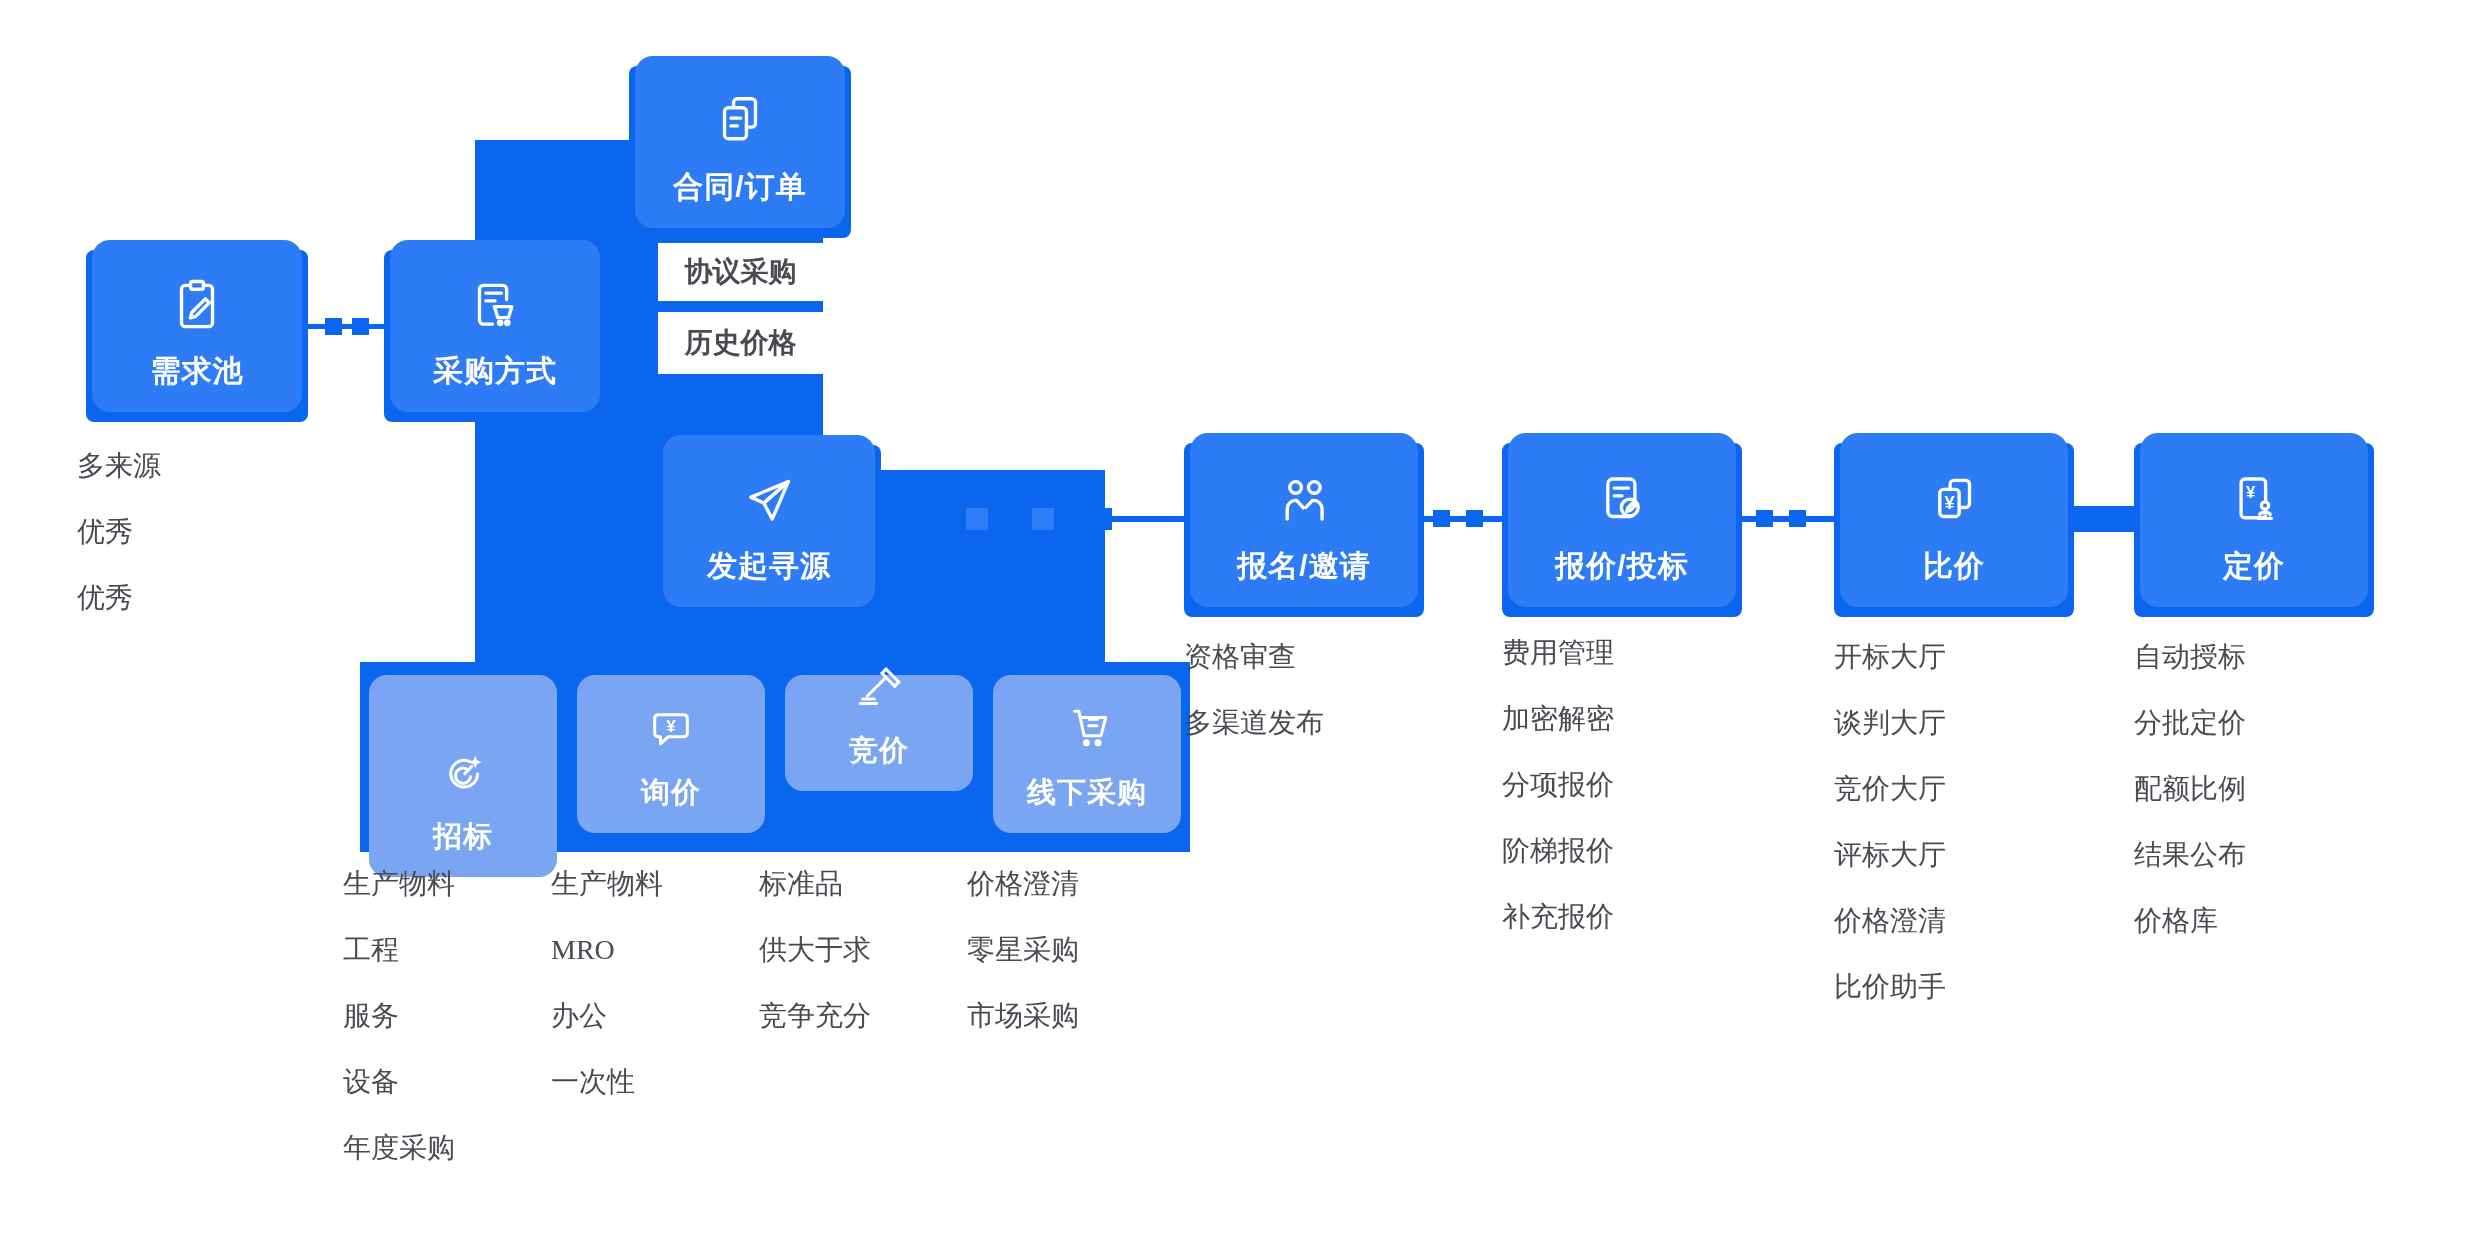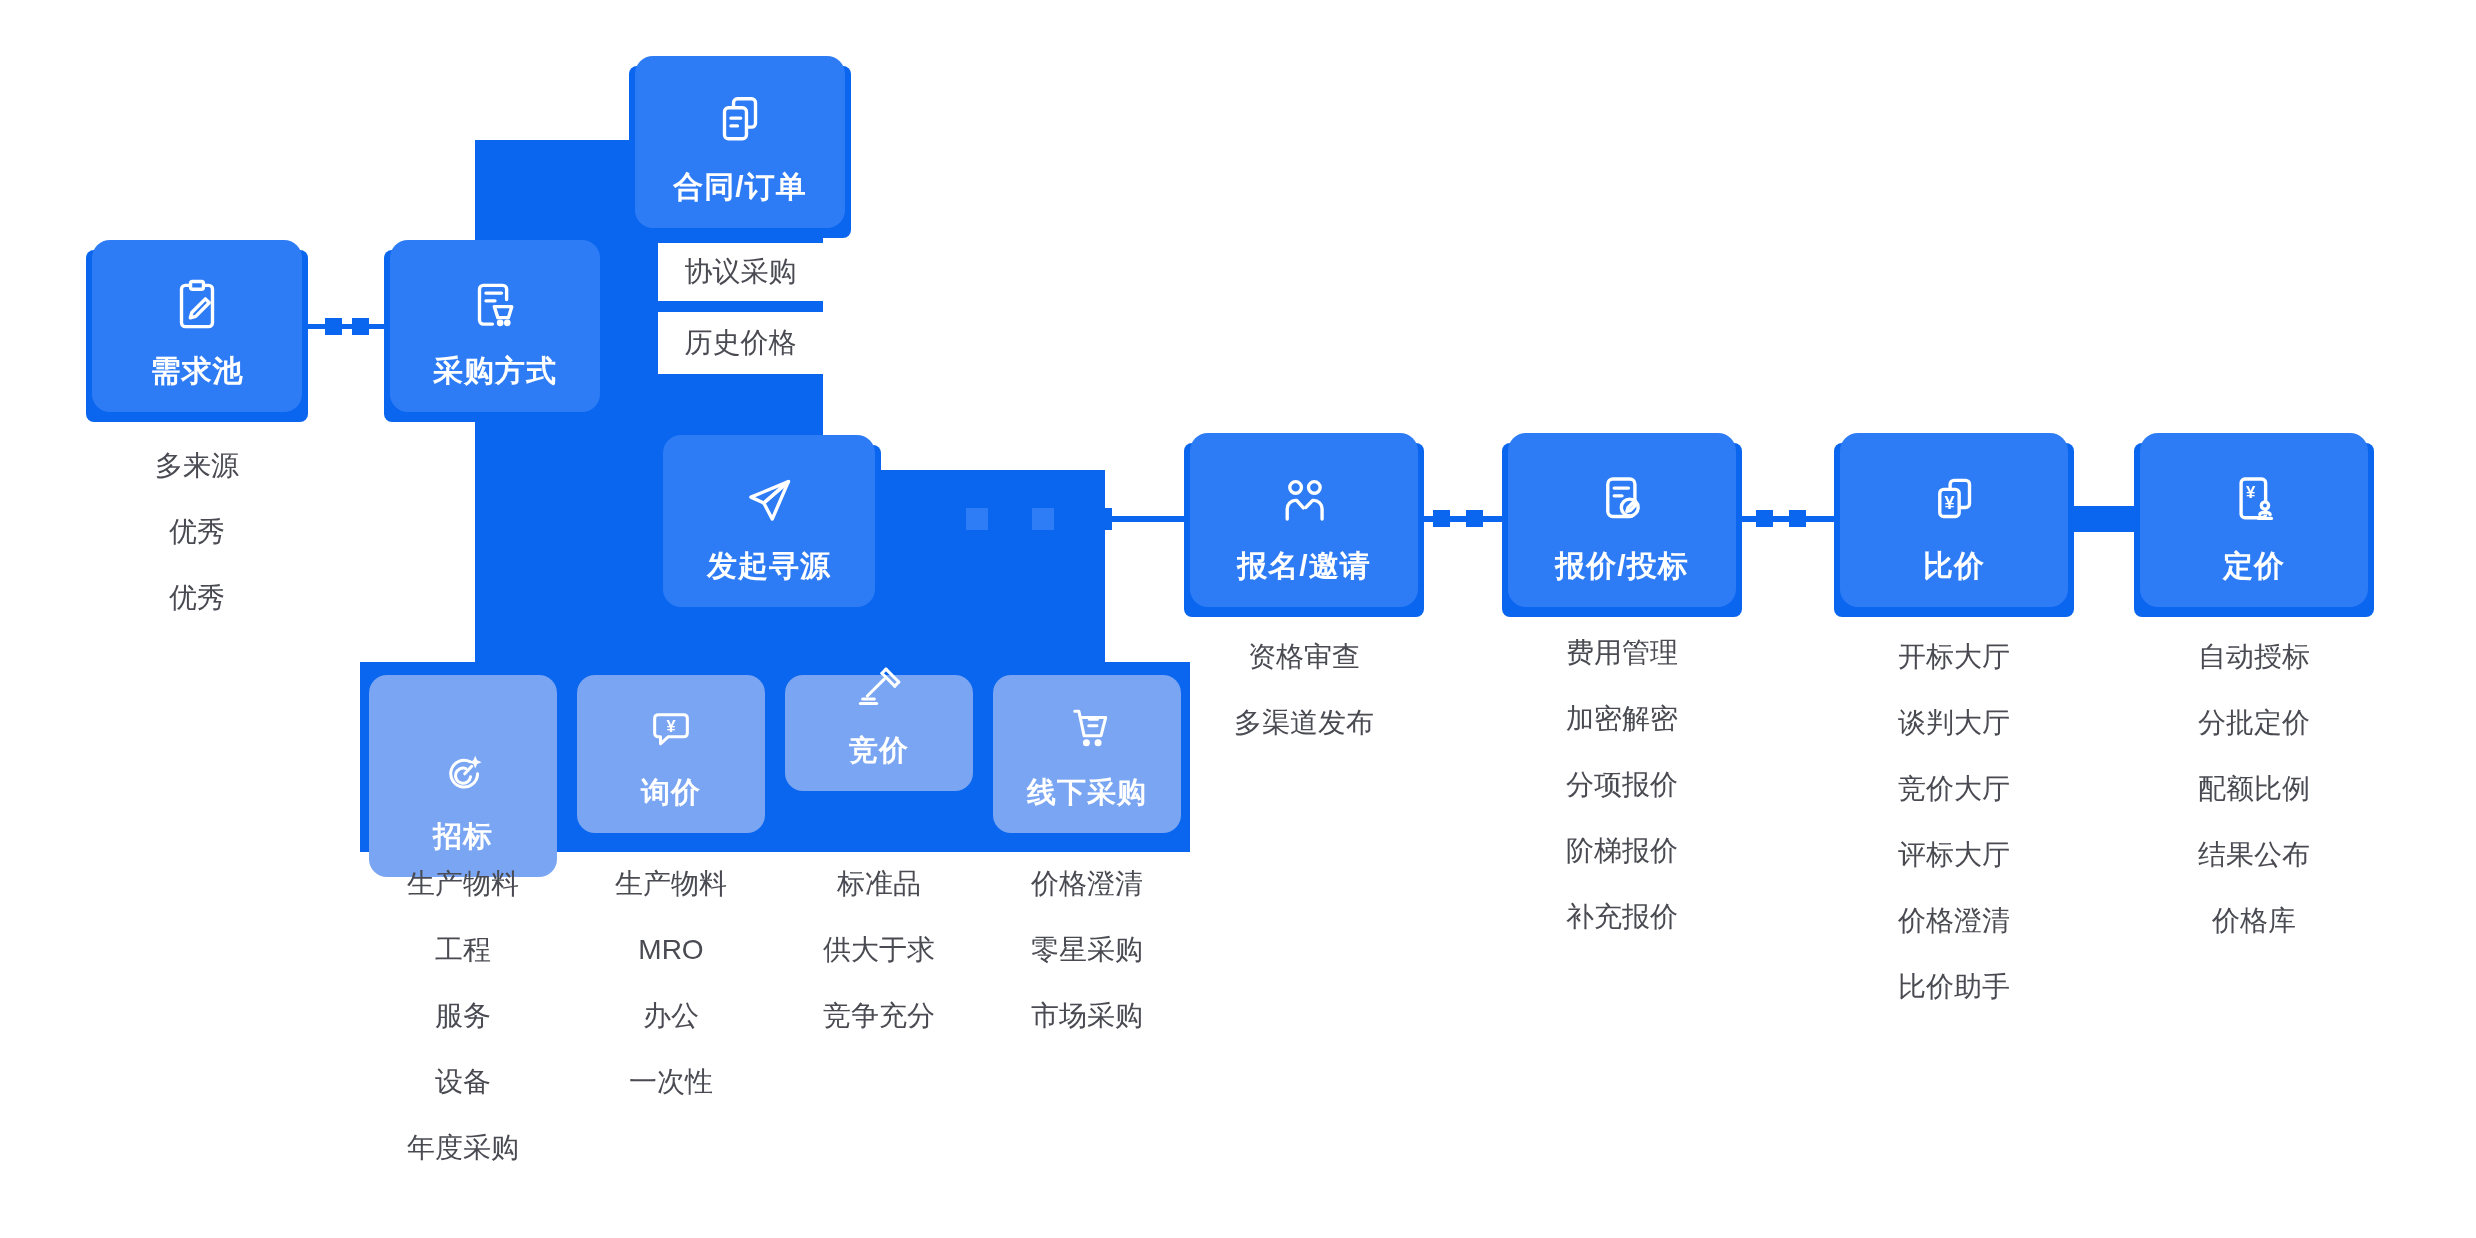--- a/index.html
+++ b/index.html
@@ -20,23 +20,23 @@
   .node .face{position:absolute;left:0;top:0;width:100%;height:100%;background:#2e7cf5;border-radius:18px;
     display:flex;flex-direction:column;align-items:center;justify-content:flex-end;padding-bottom:20px;box-sizing:border-box;gap:14px;}
   .node.sub .face{background:#7aa5f3;}
   .nlabel{color:#ffffff;font-weight:700;font-size:30px;white-space:nowrap;letter-spacing:1px;}
   .node.sub .nlabel{font-size:29px;}
   .nicon{width:62px;height:62px;flex:none;}
   .node.sub .nicon{width:56px;height:56px;}
   .nicon text{font-family:"Liberation Sans","DejaVu Sans",sans-serif;}
   
   .strip{position:absolute;background:#ffffff;display:flex;align-items:center;justify-content:center;
-    font-size:28px;color:#4a4b52;white-space:nowrap;}
-  
-  .vlist{position:absolute;width:240px;display:flex;flex-direction:column;align-items:center;}
+    font-size:28px;color:#4a4b52;white-space:nowrap;font-weight:bold;}
+  
+  .vlist{position:absolute;width:240px;display:flex;flex-direction:column;align-items:flex-start;font-family:Liberation Serif, serif;}
   .vitem{height:34px;line-height:34px;margin-bottom:32px;font-size:28px;color:#4a4b52;white-space:nowrap;}
 </style>
 </head>
 <body>
 
 <div class="canvas">
 
   <div class="slab" style="left:475px;top:140px;width:235px;height:299px"></div>
   <div class="slab" style="left:635px;top:140px;width:188px;height:330px"></div>
   <div class="slab" style="left:475px;top:432px;width:237px;height:413px"></div>

